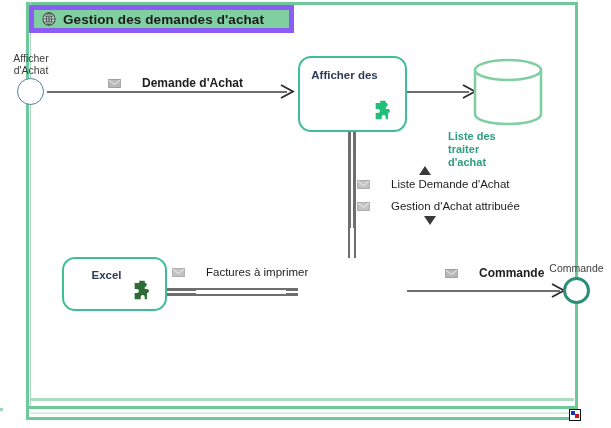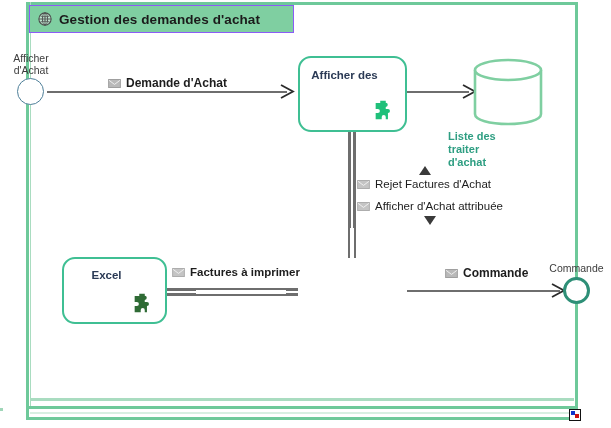--- a/index.html
+++ b/index.html
@@ -25,21 +25,21 @@
     position:absolute;left:26px;top:406px;width:552px;height:14px;
     border:3px solid #6ec99a;box-sizing:border-box;background:#ffffff;
   }
   .pool-bottom-2 i{
     position:absolute;left:1px;top:3px;right:1px;height:2px;background:#d8efe2;display:block;
   }
 
   
   .pool-header{
     position:absolute;left:29px;top:5px;width:265px;height:28px;
-    background:#7fcfa1;border:1px solid #8b5cf6;box-sizing:border-box;
+    background:#7fcfa1;border:5px solid #8b5cf6;box-sizing:border-box;
     display:flex;align-items:center;gap:7px;padding-left:8px;
   }
   .pool-title{
     font-size:13.5px;font-weight:bold;color:#1b1b1b;letter-spacing:.1px;white-space:nowrap;
   }
   .globe-icon{width:14px;height:14px;flex:0 0 14px;display:block;}
 
   
   .task{
     position:absolute;box-sizing:border-box;background:#ffffff;
@@ -70,21 +70,21 @@
   }
 
   
   .conn{position:absolute;background:#6e6e6e;}
   .conn.h{height:2px;}
   .conn.v{width:2px;}
   .arrow-svg{position:absolute;overflow:visible;}
 
   
   .flow-label{
-    position:absolute;display:flex;align-items:center;gap:5px;white-space:nowrap;
+    position:absolute;display:flex;align-items:center;gap:21px;white-space:nowrap;
   }
   .msg-icon{
     width:13px;height:9px;flex:0 0 13px;display:block;
   }
   .flow-text{font-size:11.5px;color:#1d1d1d;}
   .flow-text.bold{font-weight:bold;font-size:12px;}
 
   
   .tri{position:absolute;width:0;height:0;}
   .tri.up{border-left:6px solid transparent;border-right:6px solid transparent;border-bottom:9px solid #3a3a3a;}
@@ -149,21 +149,21 @@
     <path d="M0 1 L12 7.5 L0 14" fill="none" stroke="#2b2b2b" stroke-width="1.8"></path>
   </svg>
 
   <div class="task" style="left:298px;top:56px;width:109px;height:76px;">
     <div class="task-label" style="top:10px;">Afficher des</div>
     <svg class="puzzle" style="right:11px;bottom:9px;" viewBox="0 0 24 24">
       <path d="M9 2h6v2.2a2.2 2.2 0 1 1 0 4.4V11h2.4a2.2 2.2 0 1 1 0 4.4V22H15v-2.4a2.2 2.2 0 1 0-4.4 0V22H4v-6.6h2.4a2.2 2.2 0 1 0 0-4.4H4V4.4h5V2z" fill="#1fc07a"></path>
     </svg>
   </div>
 
-  <div class="task" style="left:62px;top:257px;width:105px;height:67px;">
+  <div class="task" style="left:62px;top:257px;width:105px;height:54px;">
     <div class="task-label" style="top:9px;">Excel</div>
     <svg class="puzzle" style="right:12px;bottom:8px;" viewBox="0 0 24 24">
       <path d="M9 2h6v2.2a2.2 2.2 0 1 1 0 4.4V11h2.4a2.2 2.2 0 1 1 0 4.4V22H15v-2.4a2.2 2.2 0 1 0-4.4 0V22H4v-6.6h2.4a2.2 2.2 0 1 0 0-4.4H4V4.4h5V2z" fill="#2f6b35"></path>
     </svg>
   </div>
 
 
   <svg class="ds" style="left:472px;top:57px;width:72px;height:70px;" viewBox="0 0 72 70">
     <path d="M3 13 v44 c0 6 14.5 10 33 10 s33 -4 33 -10 V13" fill="#ffffff" stroke="#7fcfa1" stroke-width="2.6"></path>
     <ellipse cx="36" cy="13" rx="33" ry="10" fill="#ffffff" stroke="#7fcfa1" stroke-width="2.6"></ellipse>
@@ -187,34 +187,34 @@
     <span class="flow-text bold">Demande d'Achat</span>
   </div>
 
   <div class="tri up" style="left:419px;top:166px;"></div>
 
   <div class="flow-label" style="left:357px;top:178px;">
     <svg class="msg-icon" viewBox="0 0 14 10">
       <rect x="0.5" y="0.5" width="13" height="9" fill="#c4c4c4" stroke="#a8a8a8" stroke-width="1"></rect>
       <path d="M1 1.5 L7 6 L13 1.5" fill="none" stroke="#efefef" stroke-width="1.1"></path>
     </svg>
-    <span class="flow-text">Rejet Factures d'Achat</span>
+    <span class="flow-text">Liste Demande d'Achat</span>
   </div>
 
   <div class="flow-label" style="left:357px;top:200px;">
     <svg class="msg-icon" viewBox="0 0 14 10">
       <rect x="0.5" y="0.5" width="13" height="9" fill="#c4c4c4" stroke="#a8a8a8" stroke-width="1"></rect>
       <path d="M1 1.5 L7 6 L13 1.5" fill="none" stroke="#efefef" stroke-width="1.1"></path>
     </svg>
-    <span class="flow-text">Afficher d'Achat attribuée</span>
+    <span class="flow-text">Gestion d'Achat attribuée</span>
   </div>
 
   <div class="tri down" style="left:424px;top:216px;"></div>
 
-  <div class="flow-label" style="left:172px;top:266px;font-weight:bold;">
+  <div class="flow-label" style="left:172px;top:266px;">
     <svg class="msg-icon" viewBox="0 0 14 10">
       <rect x="0.5" y="0.5" width="13" height="9" fill="#c4c4c4" stroke="#a8a8a8" stroke-width="1"></rect>
       <path d="M1 1.5 L7 6 L13 1.5" fill="none" stroke="#efefef" stroke-width="1.1"></path>
     </svg>
     <span class="flow-text">Factures à imprimer</span>
   </div>
 
   <div class="flow-label" style="left:445px;top:266px;">
     <svg class="msg-icon" viewBox="0 0 14 10">
       <rect x="0.5" y="0.5" width="13" height="9" fill="#b9b9b9" stroke="#9a9a9a" stroke-width="1"></rect>

